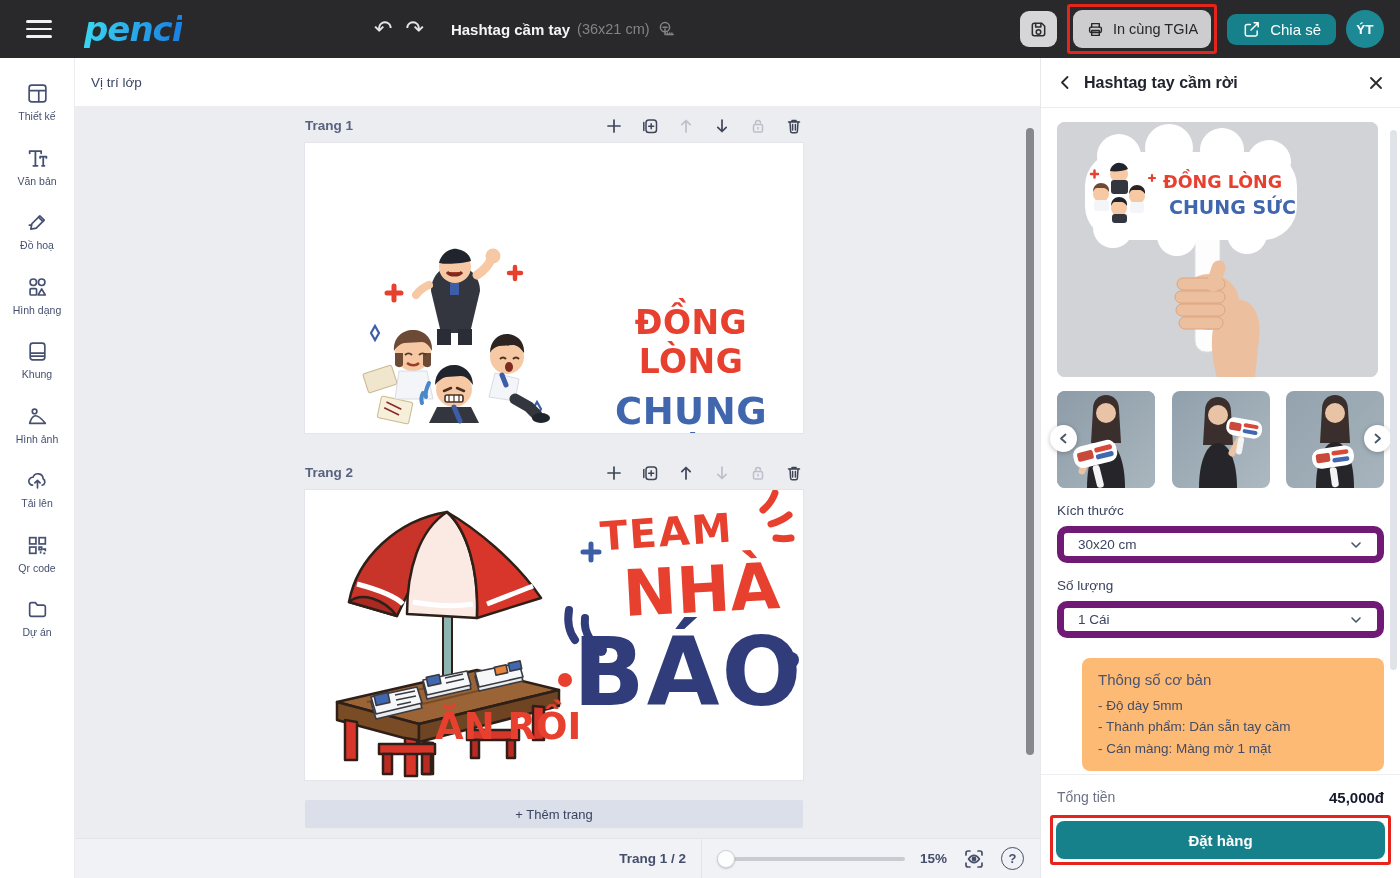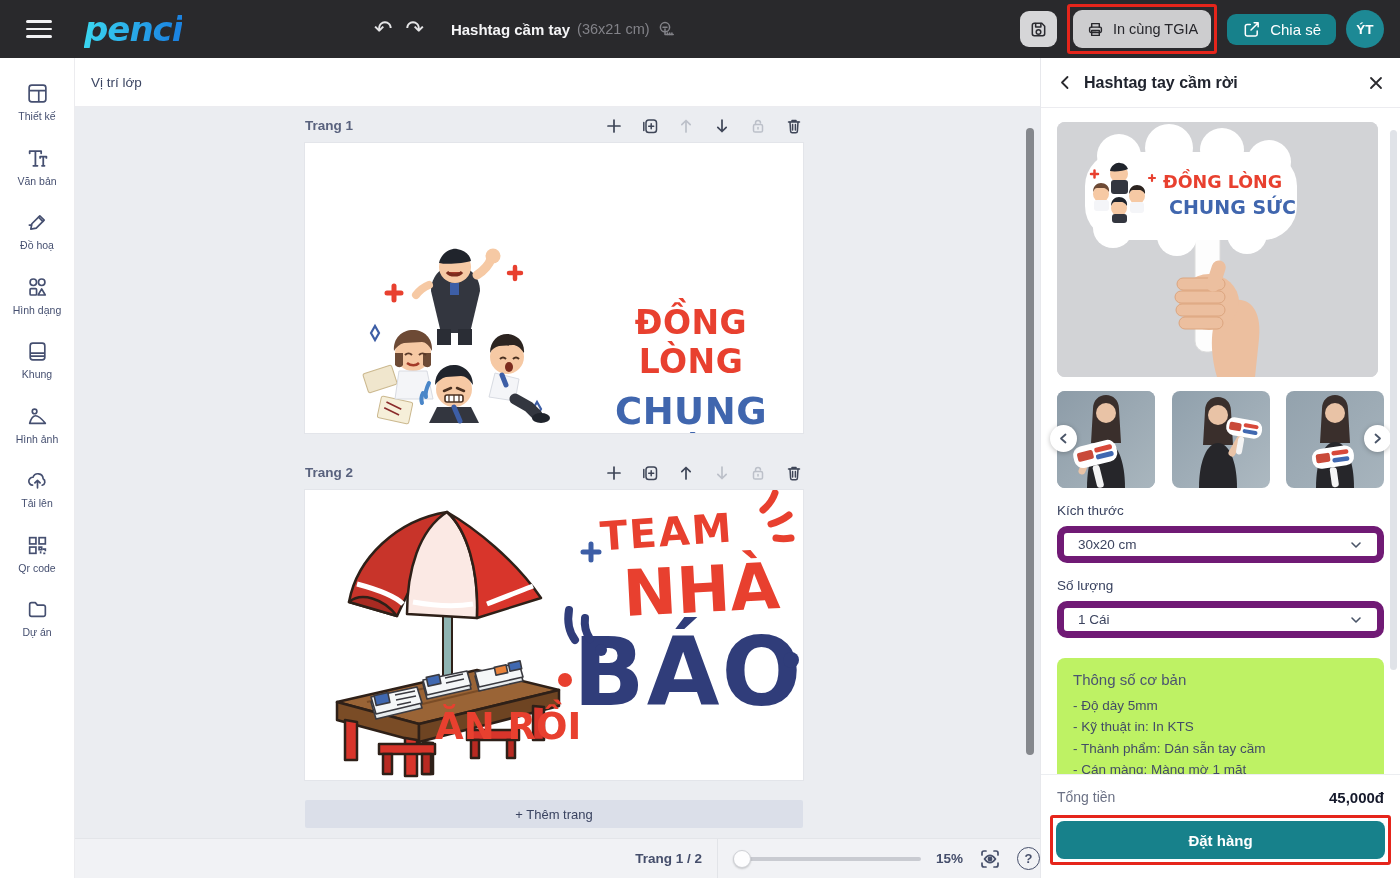--- a/index.html
+++ b/index.html
@@ -50,21 +50,21 @@
   .p1-l2 { font-size:37px; font-weight:800; color:#4066ae; letter-spacing:0.5px; margin-top:9px; font-family:"DejaVu Sans",sans-serif; }
   
   .p2-word { position:absolute; font-weight:800; font-family:"DejaVu Sans",sans-serif; line-height:1; }
   .p2-team { left:295px; top:22px; font-size:40px; color:#e8402f; transform:rotate(-4deg); letter-spacing:2px; }
   .p2-nha  { left:318px; top:68px; font-size:64px; color:#e8402f; transform:rotate(-3deg); }
   .p2-bao  { left:268px; top:136px; font-size:94px; color:#303d7a; letter-spacing:2px; }
   .p2-anroi{ left:130px; top:218px; font-size:37px; color:#e8402f; }
   .p2-accents { position:absolute; left:250px; top:0; }
 
   
-  .statusbar { height:40px; background:#f1f2f5; border-top:1px solid #e3e5e9; display:flex; align-items:center; justify-content:flex-end; gap:15px; flex:0 0 auto; }
+  .statusbar { height:40px; background:#f1f2f5; border-top:1px solid #e3e5e9; display:flex; align-items:center; justify-content:flex-end; padding-right:16px; gap:15px; flex:0 0 auto; }
   .sb-pages { font-size:13.5px; font-weight:700; color:#454e6b; }
   .sb-div { width:1px; height:40px; background:#e2e4e8; }
   .slider { position:relative; width:188px; height:18px; cursor:pointer; }
   .slider .track { position:absolute; top:7px; left:0; right:0; height:4px; background:#c9cbd1; border-radius:2px; }
   .slider .handle { position:absolute; top:0; left:0; width:18px; height:18px; background:#fdfdfe; border:1px solid #cfd1d6; border-radius:50%; box-shadow:0 1px 2px rgba(0,0,0,0.18); }
   .sb-zoom { font-size:13.5px; font-weight:700; color:#454e6b; }
   .sb-ic { color:#47506b; display:flex; cursor:pointer; }
   .help-ic { width:23px; height:23px; border:1.7px solid #47506b; border-radius:50%; display:flex; align-items:center; justify-content:center; font-size:13px; font-weight:700; color:#47506b; cursor:pointer; }
 
   
@@ -76,21 +76,21 @@
   .panel-body { padding:14px 16px 0; }
   .preview { width:321px; height:255px; border-radius:8px; background:#d2d3d6; overflow:hidden; position:relative; }
   .thumbs { margin-top:14px; position:relative; height:97px; display:flex; justify-content:space-between; }
   .thumb { width:98px; height:97px; border-radius:8px; overflow:hidden; cursor:pointer; }
   .car-arrow { position:absolute; top:34px; width:27px; height:27px; border-radius:50%; background:#fff; box-shadow:0 1px 5px rgba(0,0,0,0.25); display:flex; align-items:center; justify-content:center; color:#4a5568; cursor:pointer; }
   .car-left { left:-7px; } .car-right { right:-7px; }
   .fld-label { margin-top:15px; font-size:13.5px; color:#39425f; }
   .select { margin-top:8px; height:37px; border:7px solid #701a75; border-radius:10px; display:flex; align-items:center; justify-content:space-between; padding:0 14px; cursor:pointer; }
   .select .val { font-size:13.5px; color:#3c445f; }
   .select .chev { color:#4a5568; display:flex; }
-  .specs { margin-top:20px; background:#bef264; border-radius:8px; padding:13px 16px 12px; }
+  .specs { margin-top:20px; background:#fdba74; border-radius:8px; padding:13px 16px 12px;margin-left:25px; }
   .specs-title { font-size:15px; color:#4b5470; margin-bottom:7px; }
   .specs-line { font-size:13.5px; color:#434c66; line-height:1.58; }
   .panel-footer { position:absolute; left:0; right:0; bottom:0; background:#fff; border-top:1px solid #eceef1; padding:8px 16px 13px; }
   .total-row { display:flex; align-items:center; justify-content:space-between; height:28px; margin-bottom:4px; }
   .total-label { font-size:14px; color:#6b7185; }
   .total-value { font-size:15px; font-weight:700; color:#15192b; }
   .annot-order { border:3.5px solid #e5251b; border-radius:3px; padding:3px; margin:0 -7px; }
   .btn-order { height:38px; background:#17818b; border-radius:8px; color:#fff; font-size:15px; font-weight:700; display:flex; align-items:center; justify-content:center; cursor:pointer; }
   .panel-scrollbar { position:absolute; right:3px; top:72px; width:7px; height:540px; background:#e0e3e8; border-radius:4px; cursor:pointer; }
 
@@ -630,21 +630,20 @@
         <span class="chev">
           <svg width="14" height="14" viewBox="0 0 14 14" fill="none" stroke="currentColor" stroke-width="1.6" stroke-linecap="round" stroke-linejoin="round">
               <path d="M3 5l4 4 4-4"></path>
             </svg>
         </span>
       </div>
 
       <div class="specs">
         <div class="specs-title">Thông số cơ bản</div>
         <div class="specs-line">- Độ dày 5mm</div>
-        <div class="specs-line">- Kỹ thuật in: In KTS</div>
         <div class="specs-line">- Thành phẩm: Dán sẵn tay cầm</div>
         <div class="specs-line">- Cán màng: Màng mờ 1 mặt</div>
       </div>
     </div>
 
     <div class="panel-scrollbar"></div>
 
     <div class="panel-footer">
       <div class="total-row">
         <span class="total-label">Tổng tiền</span>

